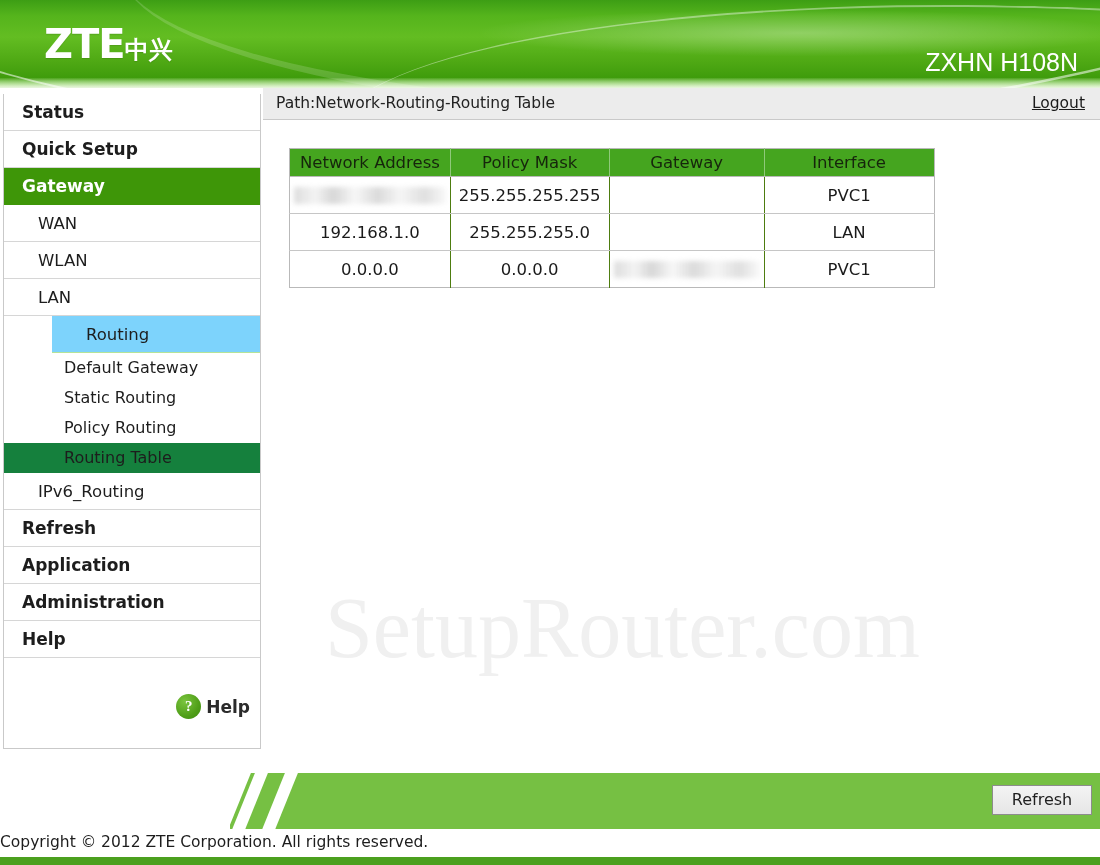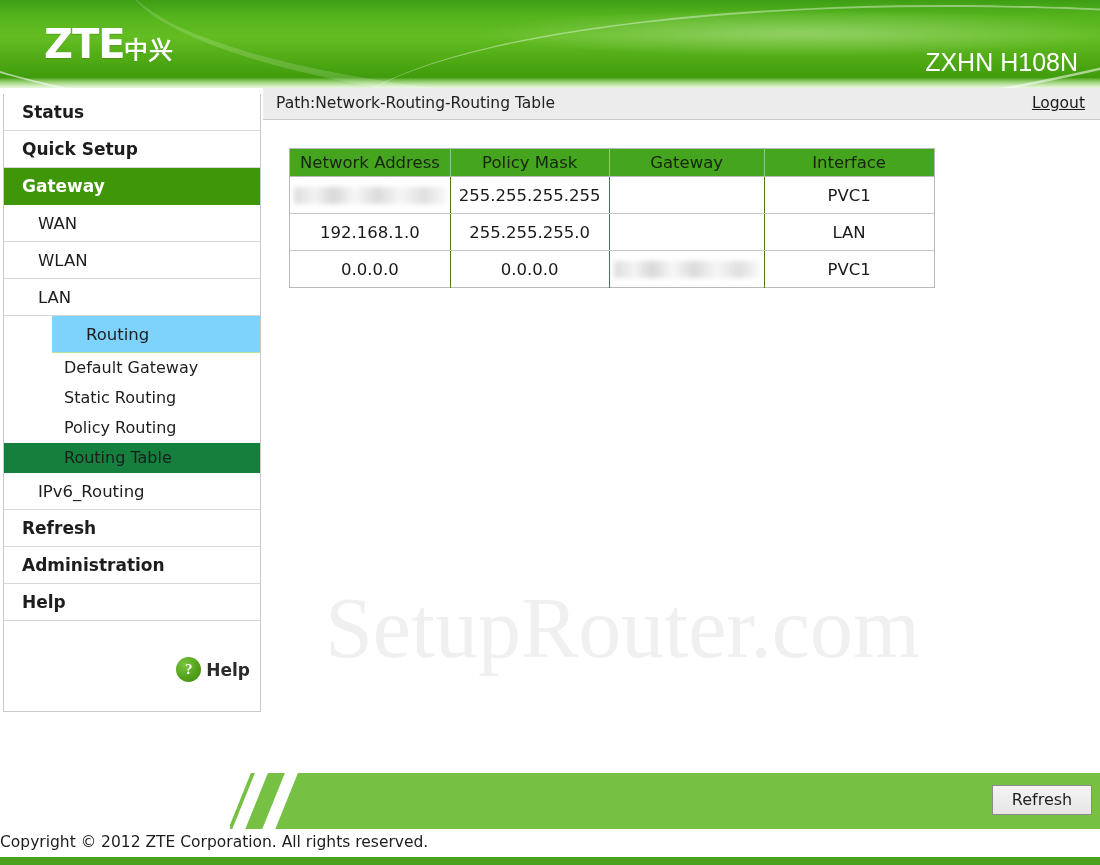--- a/index.html
+++ b/index.html
@@ -401,20 +401,21 @@
     <div class="menu-item lvl2"><span>WAN</span></div>
     <div class="menu-item lvl2"><span>WLAN</span></div>
     <div class="menu-item lvl2"><span>LAN</span></div>
     <div class="menu-item lvl2 open"><span>Routing</span></div>
     <div class="menu-item lvl3"><span>Default Gateway</span></div>
     <div class="menu-item lvl3"><span>Static Routing</span></div>
     <div class="menu-item lvl3"><span>Policy Routing</span></div>
     <div class="menu-item lvl3 active"><span>Routing Table</span></div>
     <div class="menu-item lvl2"><span>IPv6_Routing</span></div>
     <div class="menu-item lvl1"><span>Refresh</span></div>
+    <div class="menu-item lvl1"><span>Application</span></div>
     <div class="menu-item lvl1"><span>Administration</span></div>
     <div class="menu-item lvl1"><span>Help</span></div>
     <div class="menu-spacer"></div>
     <div class="help-box">
       <div class="help-btn">
         <div class="help-circle">?</div>
         <div class="help-label">Help</div>
       </div>
     </div>
   </div>

